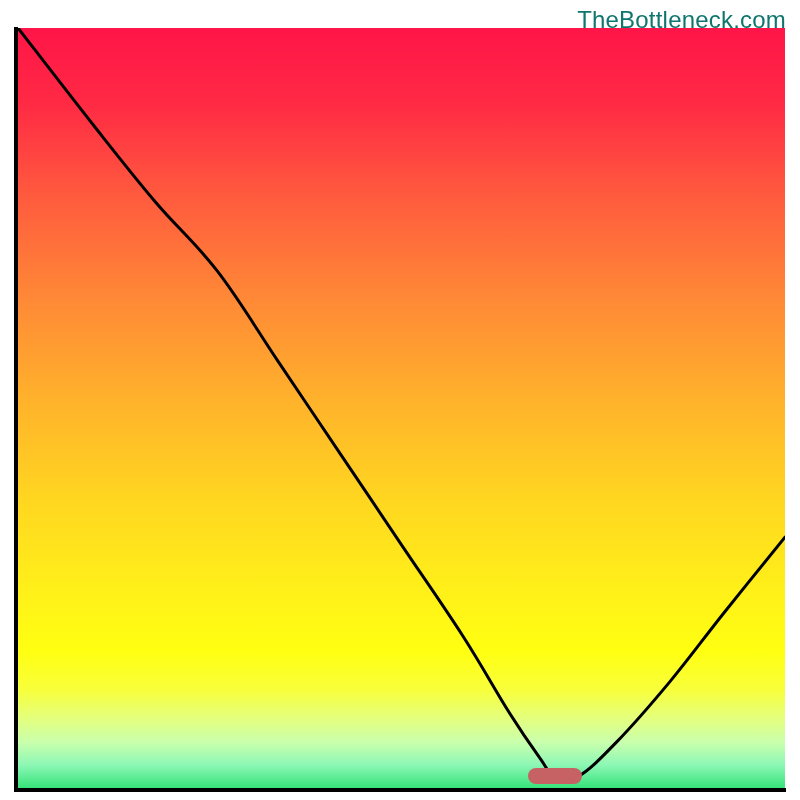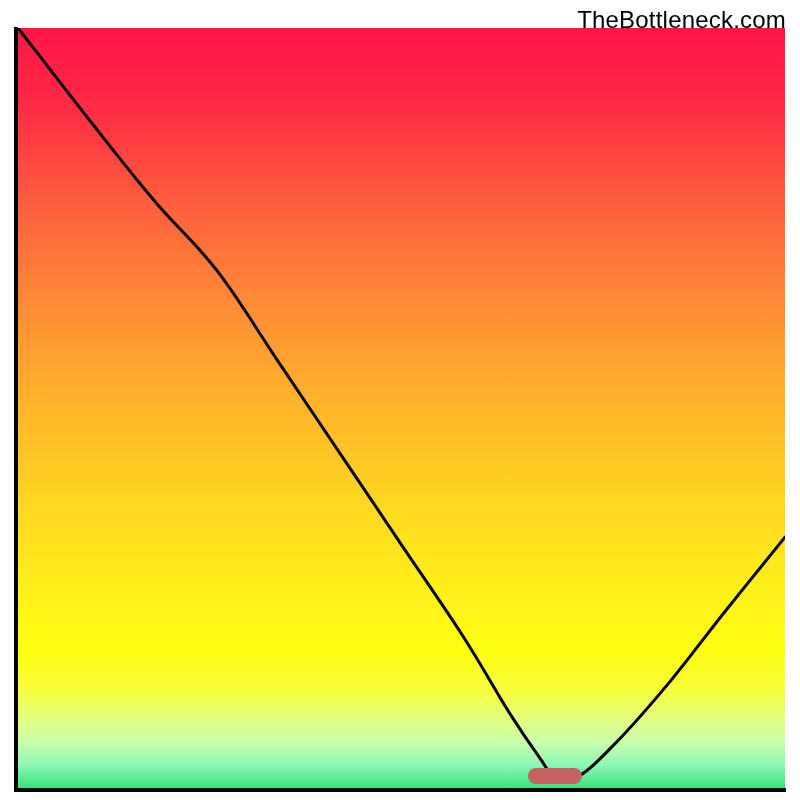--- a/index.html
+++ b/index.html
@@ -14,21 +14,21 @@
     position: relative;
     width: 800px;
     height: 800px;
   }
   .watermark {
     position: absolute;
     top: 6px;
     right: 14px;
     font-family: Arial, Helvetica, sans-serif;
     font-size: 24px;
-    color: #000000;
+    color: #0f766e;
     letter-spacing: 0.2px;
     z-index: 10;
   }
   .chart {
     position: absolute;
     left: 18px;
     top: 28px;
     width: 767px;
     height: 760px;
     overflow: hidden;

